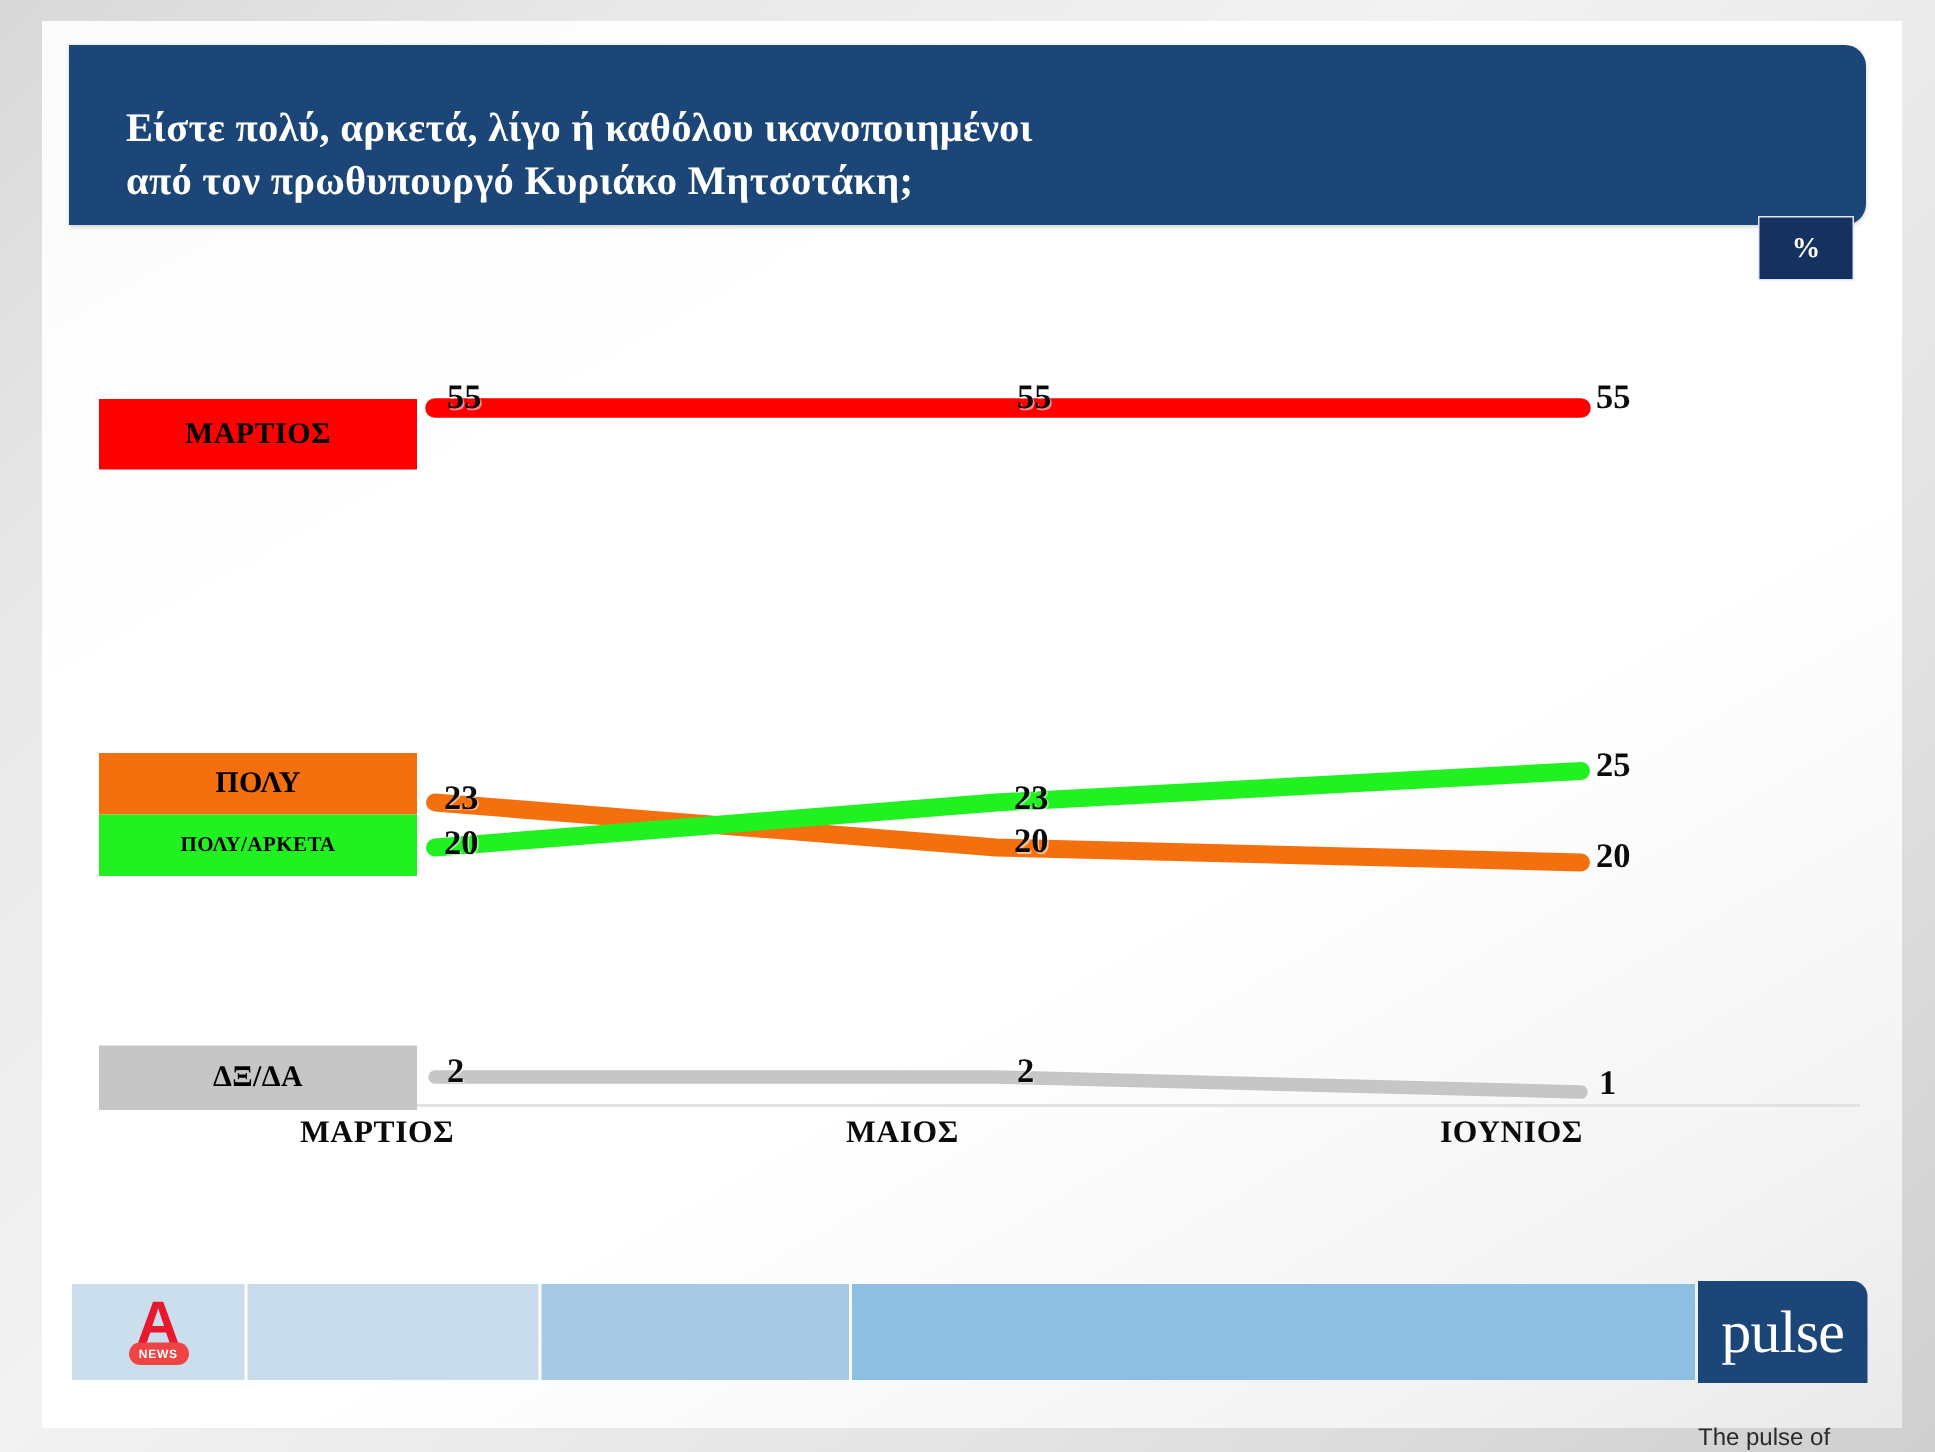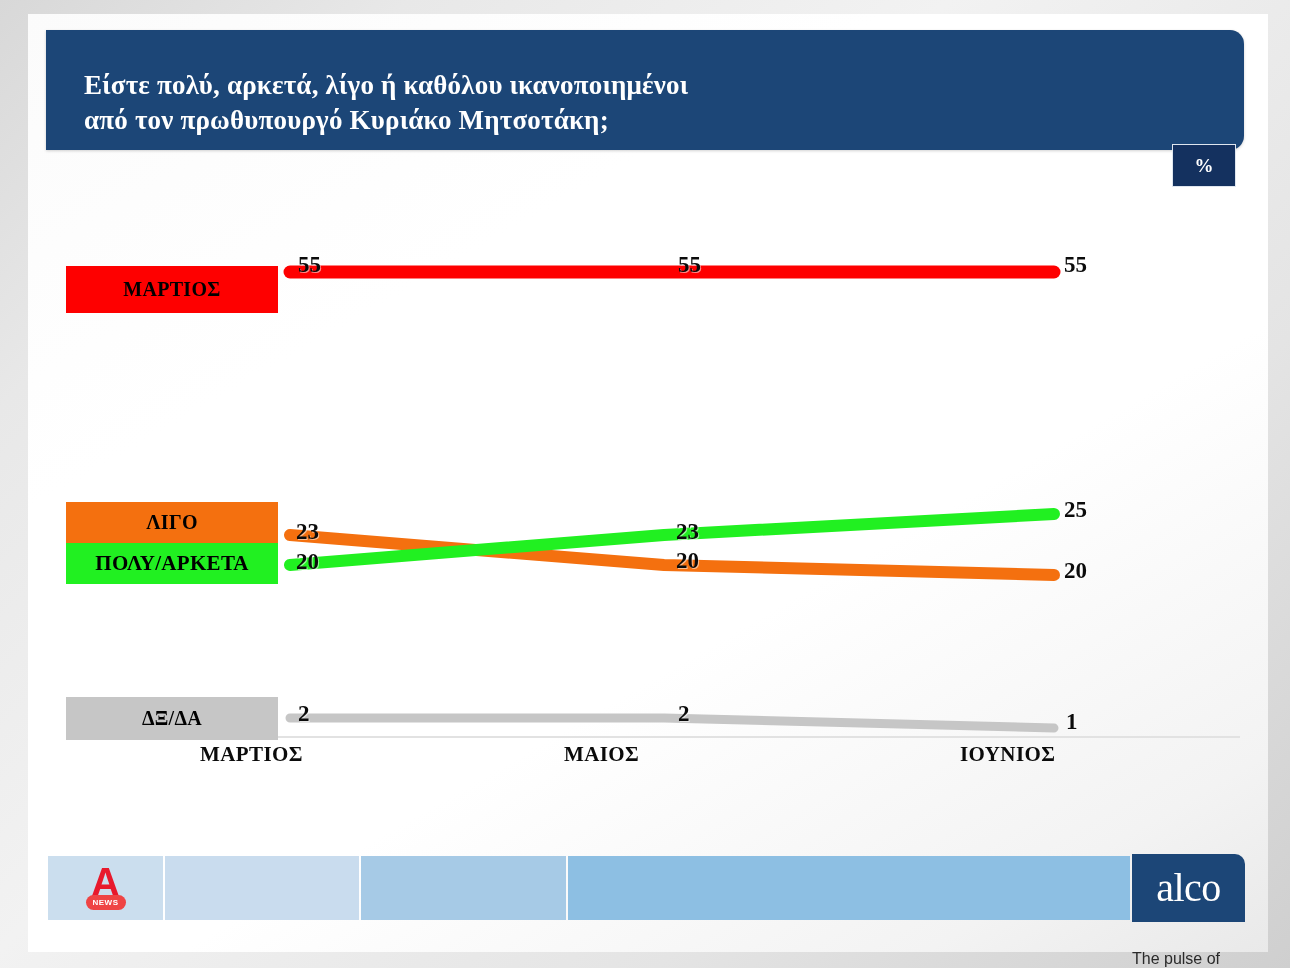--- a/index.html
+++ b/index.html
@@ -85,21 +85,21 @@
   .lb-kathlou {
     left: 38px; top: 252px; width: 212px; height: 47px;
     background: #fe0000; font-size: 20px;
   }
   .lb-ligo {
     left: 38px; top: 488px; width: 212px; height: 41px;
     background: #f4700f; font-size: 20px;
   }
   .lb-poly {
     left: 38px; top: 529px; width: 212px; height: 41px;
-    background: #21f021; font-size: 21px;
+    background: #21f021; font-size: 14px;
   }
   .lb-dxda {
     left: 38px; top: 683px; width: 212px; height: 43px;
     background: #c6c6c6; font-size: 20px;
   }
 
   
   .vlabel {
     position: absolute;
     color: #0b0b0b;
@@ -187,21 +187,21 @@
       <polyline points="262,551 636,521 1026,500" fill="none" stroke="#21f021" stroke-width="12" stroke-linecap="round" stroke-linejoin="round"></polyline>
 
       <polyline points="262,704 636,704 1026,714" fill="none" stroke="#c6c6c6" stroke-width="9" stroke-linecap="round" stroke-linejoin="round"></polyline>
     </svg>
   </div>
 
   <div class="legend-box lb-kathlou">
     <span>ΜΑΡΤΙΟΣ</span>
   </div>
   <div class="legend-box lb-ligo">
-    <span>ΛΙΓΟ</span>
+    <span>ΠΟΛΥ</span>
   </div>
   <div class="legend-box lb-poly">
     <span>ΠΟΛΥ/ΑΡΚΕΤΑ</span>
   </div>
   <div class="legend-box lb-dxda">
     <span>ΔΞ/ΔΑ</span>
   </div>
 
   <div class="vlabel" style="left:270px; top:238px;">55</div>
   <div class="vlabel" style="left:650px; top:238px;">55</div>
@@ -227,18 +227,18 @@
     <div class="f-block f-logo-block">
       <div class="anews">
         <div class="anews-a">A</div>
         <div class="anews-badge">NEWS</div>
       </div>
     </div>
     <div class="f-block f-b1"></div>
     <div class="f-block f-b2"></div>
     <div class="f-block f-b3"></div>
     <div class="f-block f-alco">
-      <span class="alco-word">alco</span>
+      <span class="alco-word">pulse</span>
     </div>
     <div class="alco-tag">The pulse of society</div>
   </div>
 
 </div>
 
 </body></html>

